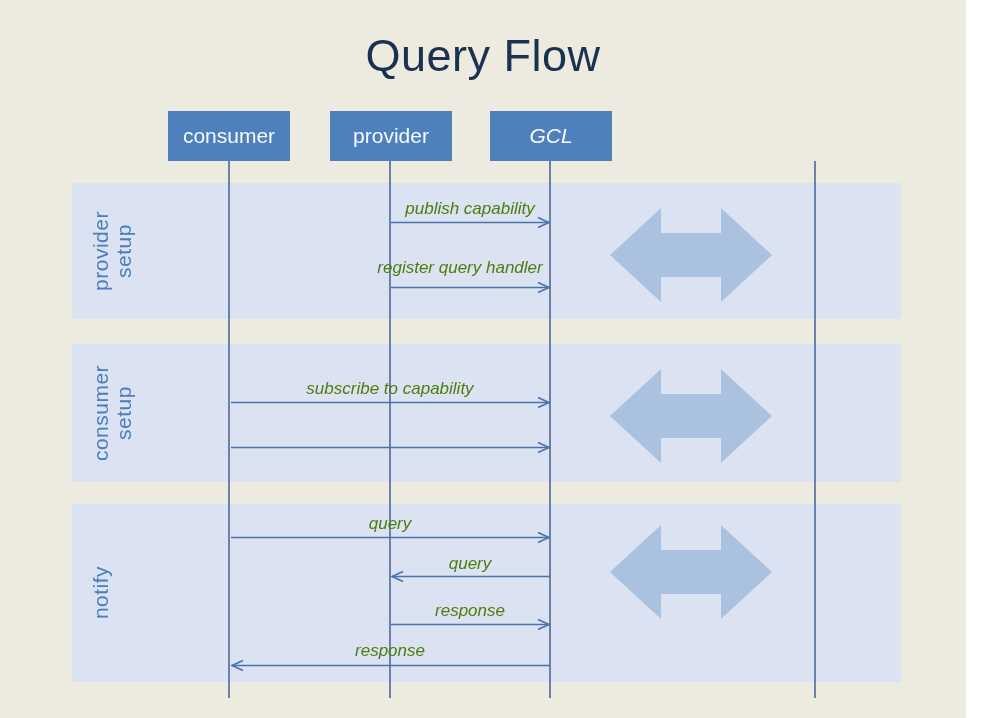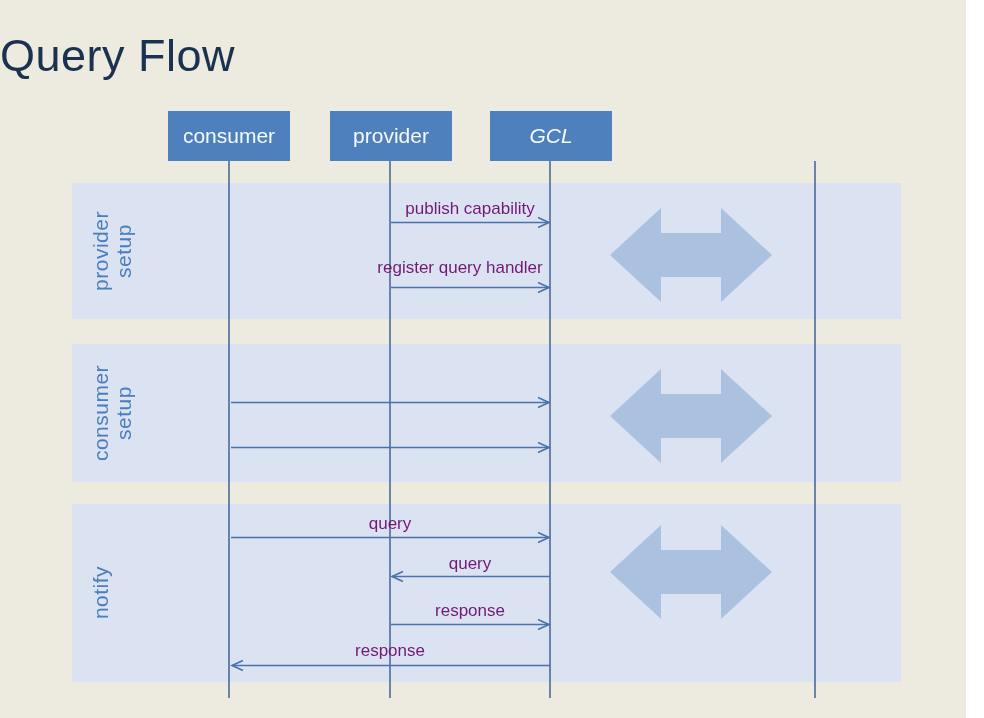--- a/index.html
+++ b/index.html
@@ -6,21 +6,21 @@
   body{
     width:984px;height:718px;position:relative;background:#ffffff;
     font-family:"Liberation Sans",sans-serif;overflow:hidden;
   }
   .slide{
     position:absolute;left:0;top:0;width:966px;height:718px;
     background:#edebe0;
   }
   .title{
     position:absolute;left:0;top:30px;width:966px;margin:0;
-    font-size:45px;font-weight:400;color:#1b3150;
+    text-align:center;font-size:45px;font-weight:400;color:#1b3150;
     letter-spacing:0.5px;
   }
   
   .actor{
     position:absolute;top:111px;width:122px;height:50px;
     display:flex;align-items:center;justify-content:center;
     background:#4d80bc;color:#f7fafd;font-size:21px;
   }
   .a-consumer{left:168px;}
   .a-provider{left:330px;}
@@ -52,21 +52,21 @@
   .bl2{left:42px;top:390px;}
   .bl3{left:30px;top:581px;}
   
   .arrows{
     position:absolute;left:0;top:0;width:984px;height:718px;
     pointer-events:none;
   }
   
   .msg{
     position:absolute;transform:translateX(-50%);
-    font-size:17px;color:#701a75;white-space:nowrap;
+    font-size:17px;color:#4d7c0f;white-space:nowrap;font-style:italic;
   }
   .m1{left:470px;top:199px;}
   .m2{left:460px;top:258px;}
   .m3{left:390px;top:379px;}
   .m4{left:390px;top:425px;}
   .m5{left:390px;top:514px;}
   .m6{left:470px;top:554px;}
   .m7{left:470px;top:601px;}
   .m8{left:390px;top:641px;}
 </style>
@@ -148,18 +148,19 @@
 
     <g fill="#aac1e0">
       <path d="M610 255 L661 208 L661 233 L721 233 L721 208 L772 255 L721 302 L721 277 L661 277 L661 302 Z"></path>
       <path d="M610 416 L661 369 L661 394 L721 394 L721 369 L772 416 L721 463 L721 438 L661 438 L661 463 Z"></path>
       <path d="M610 572 L661 525 L661 550 L721 550 L721 525 L772 572 L721 619 L721 594 L661 594 L661 619 Z"></path>
     </g>
   </svg>
 
   <div class="msg m1">publish capability</div>
   <div class="msg m2">register query handler</div>
+  <div class="msg m3">subscribe to capability</div>
   <div class="msg m5">query</div>
   <div class="msg m6">query</div>
   <div class="msg m7">response</div>
   <div class="msg m8">response</div>
 
 </div>
 
 </body></html>

